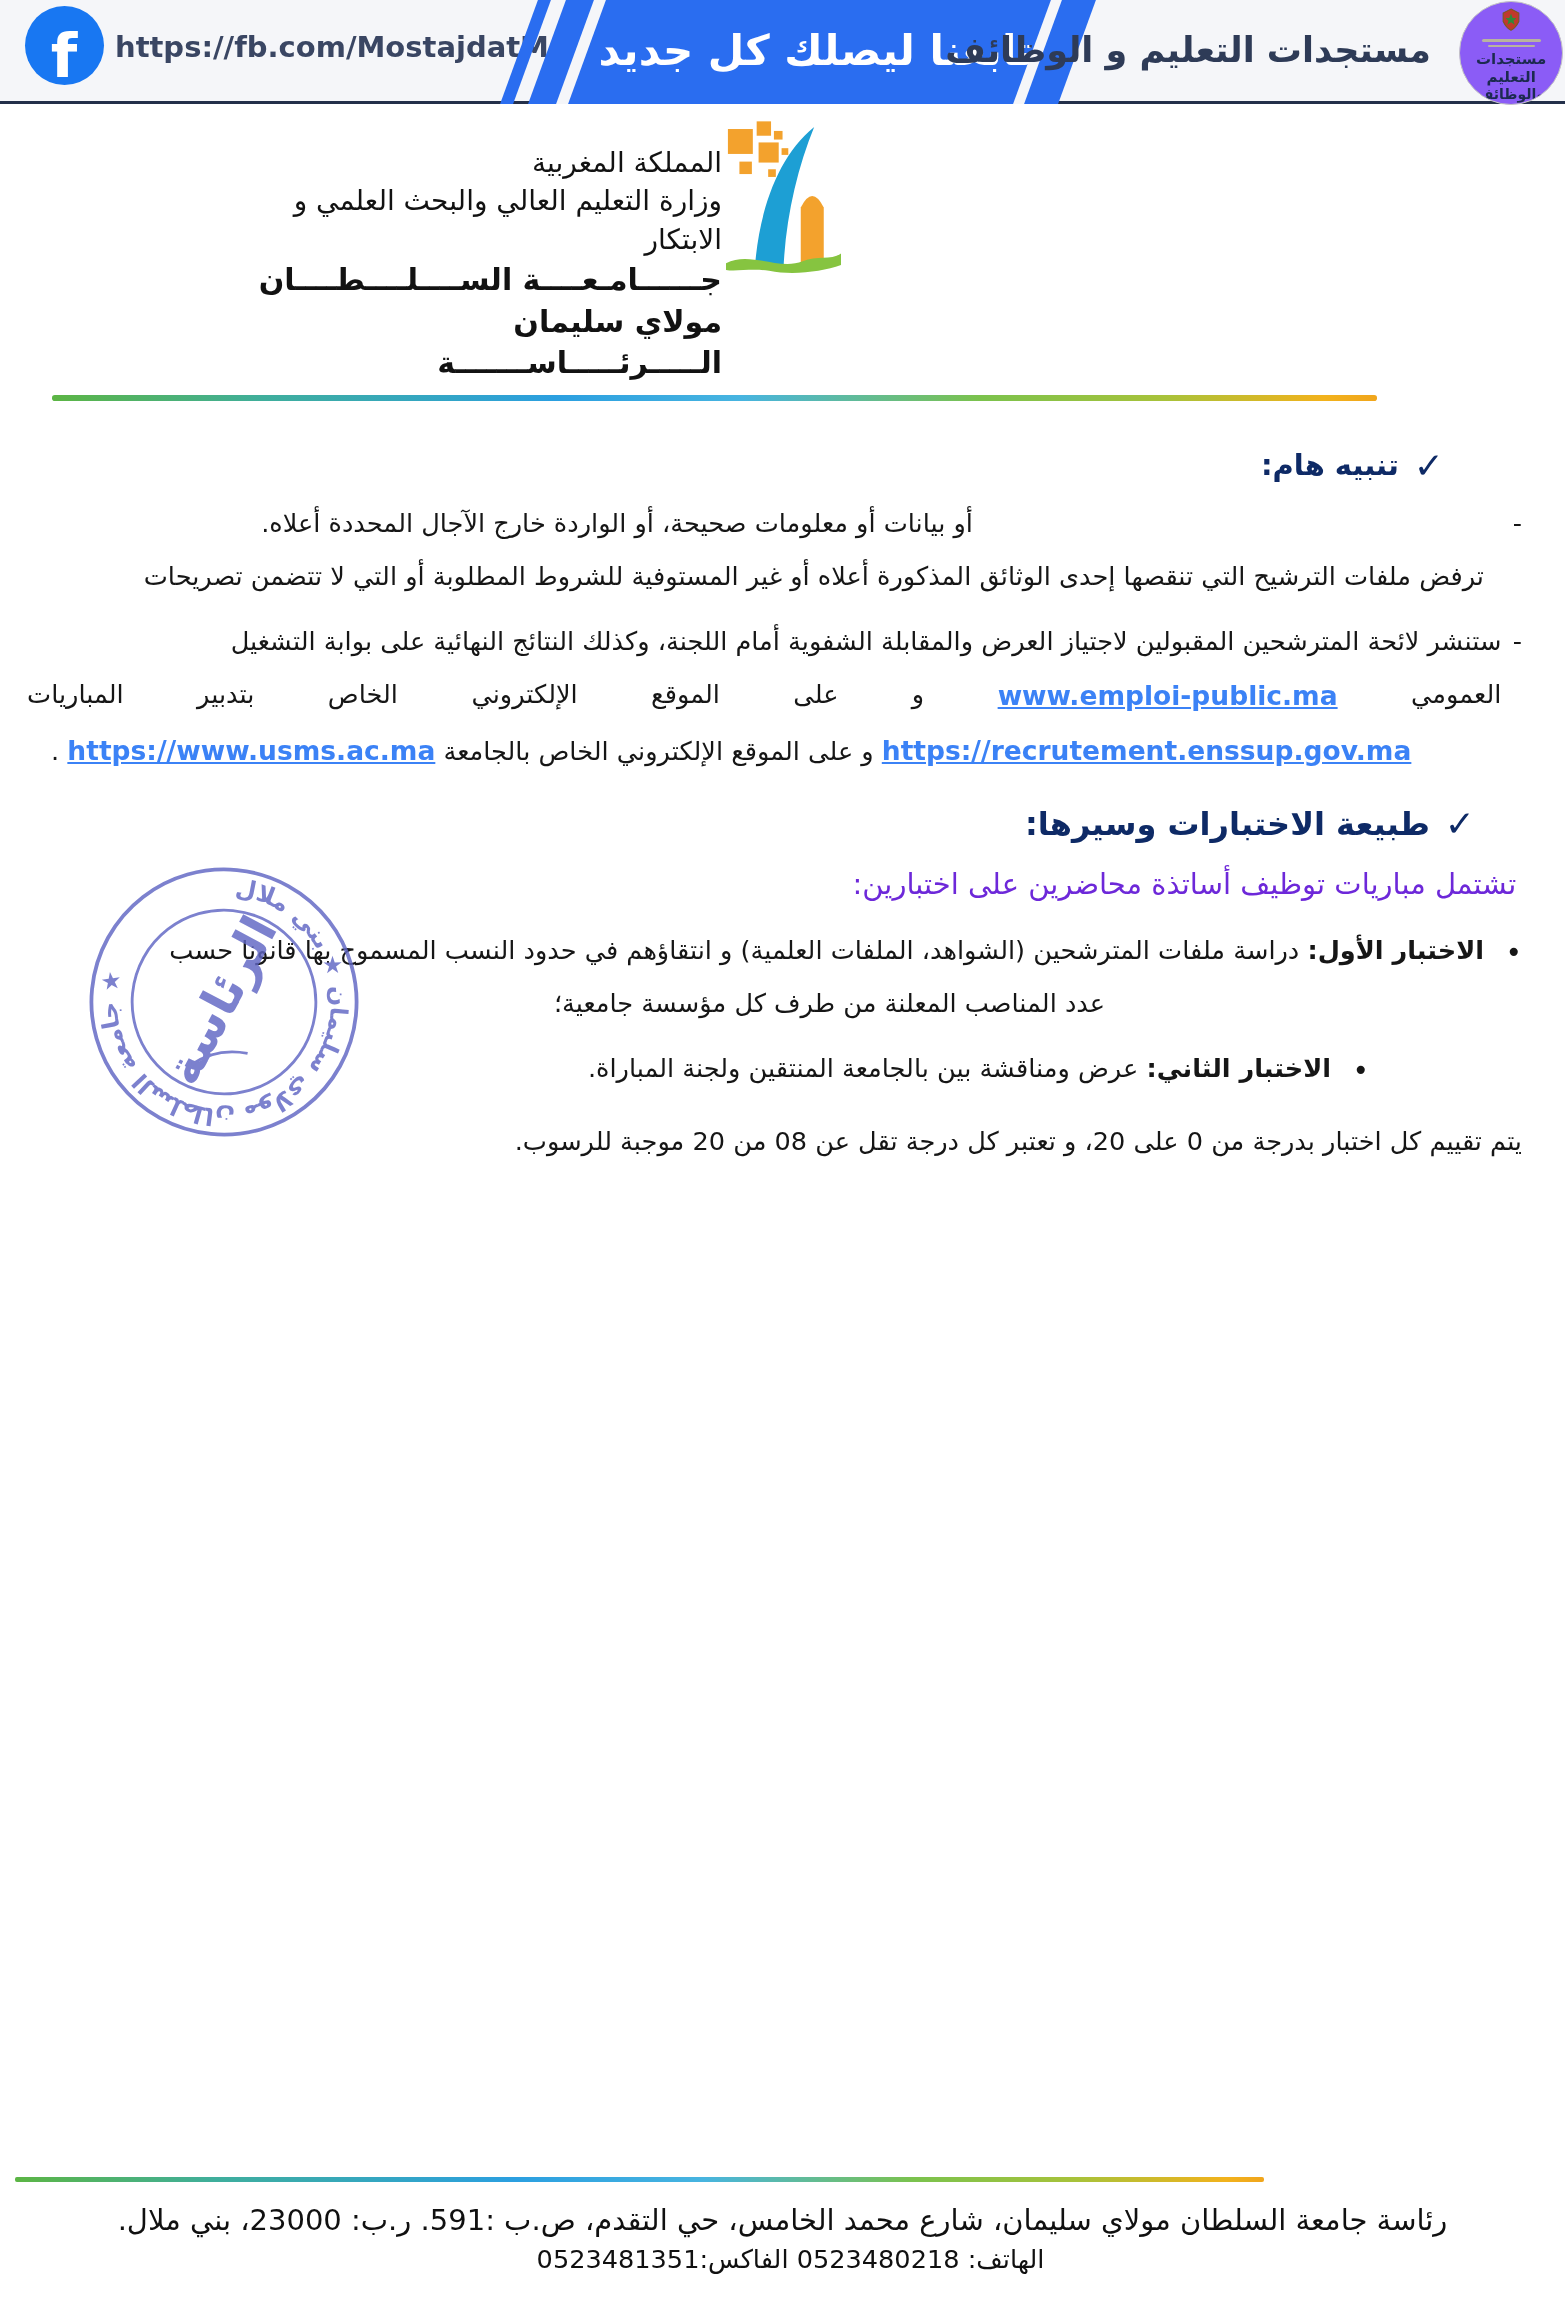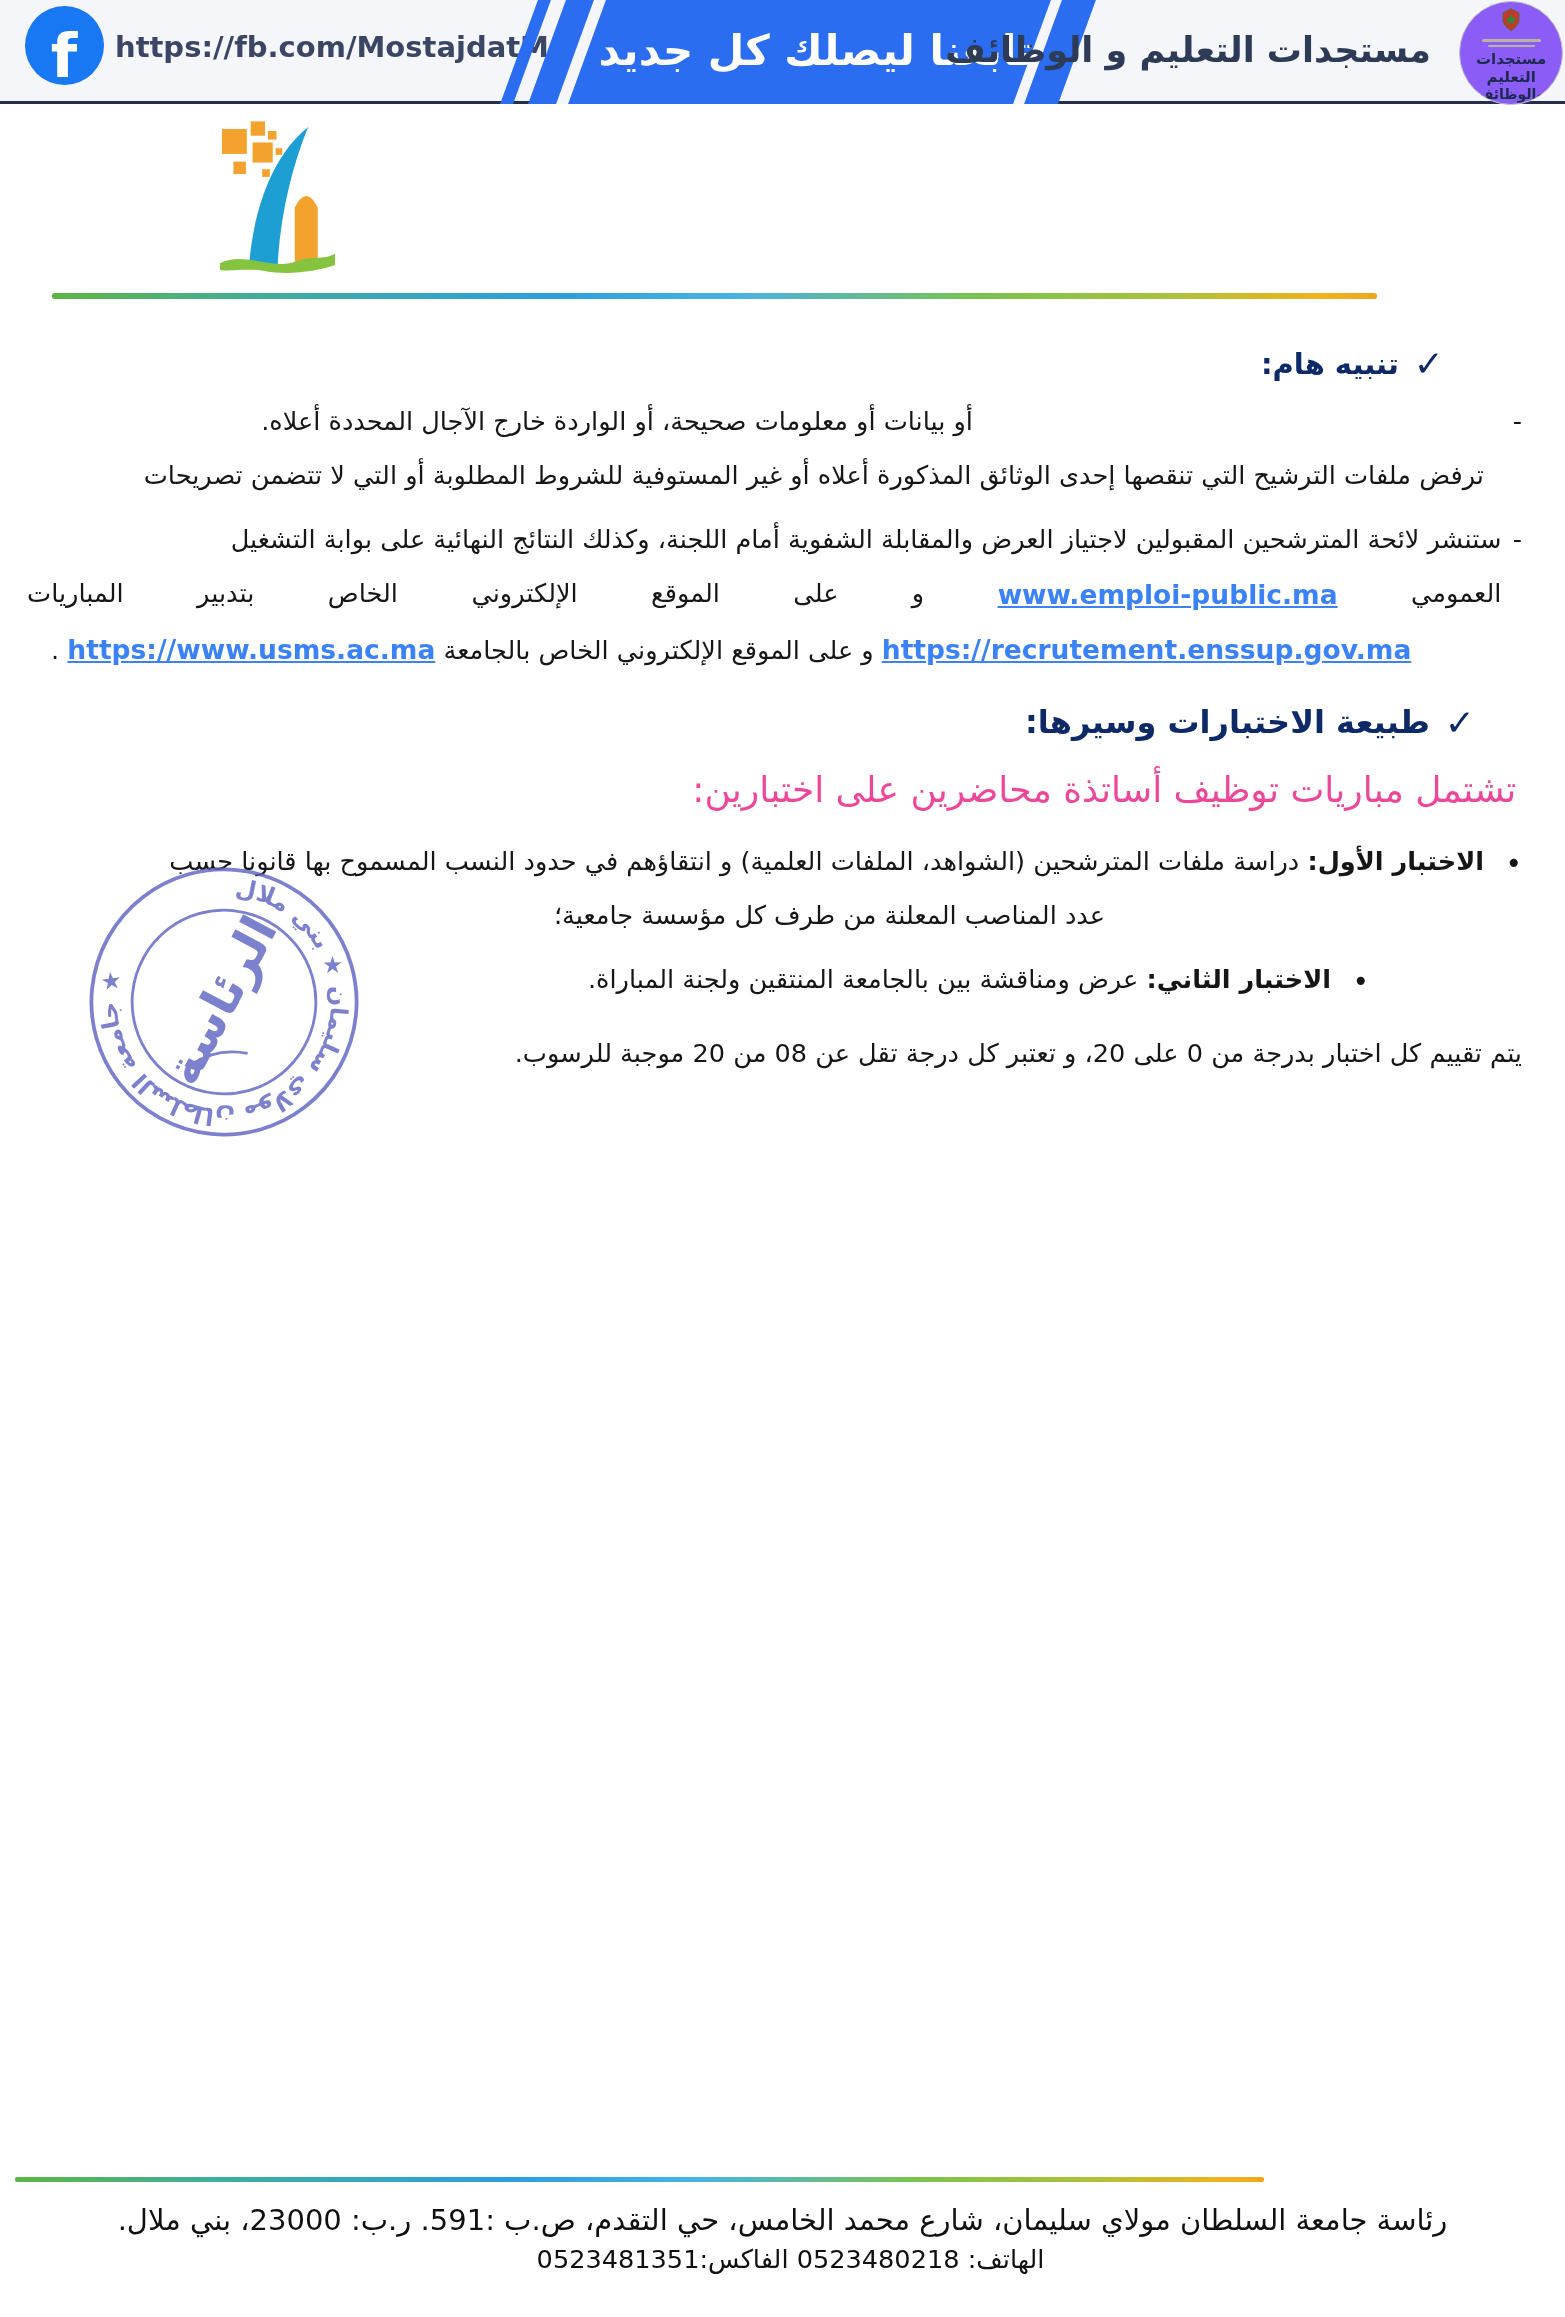--- a/index.html
+++ b/index.html
@@ -102,21 +102,21 @@
   .btext { flex:1; }
   .line { white-space:nowrap; }
   .indent1 { margin-right:511px; }   
   .indent2 { margin-right:90px;margin-left:24px; }    
   .indent3 { margin-right:379px; }   
   .spread { display:flex; justify-content:space-between; }
   .lnk {
     color:#3b82f6; font-weight:bold; text-decoration:underline;
     direction:ltr; unicode-bidi:isolate; font-size:26.5px;
   }
-  .intro { margin:13.2px 5.7px 0 0; font-size:36px; color:#ec4899; line-height:1.9; }
+  .intro { margin:13.2px 5.7px 0 0; font-size:29px; color:#6d28d9; line-height:1.9; }
   .blabel { font-weight:bold; }
   .bullet2 { margin-right:153px; }
   .grading { margin-top:15px; font-size:25.6px; line-height:2.05; }
 
   
   .stamp {
     position:absolute; left:81px; top:859px;
     width:286px; height:286px;
     opacity:0.82; transform:rotate(-16deg);
     pointer-events:none;
@@ -150,20 +150,26 @@
       <path d="M12,5 L13.5,9 L17,9 L14.2,11.4 L15.3,15 L12,12.8 L8.7,15 L9.8,11.4 L7,9 L10.5,9 Z" fill="#2e8b3a"></path>
     </svg>
     <div class="tinybar" style="width:58%"></div>
     <div class="tinybar" style="width:46%"></div>
     <div class="b1">مستجدات التعليم</div>
     <div class="b2">والوظائف</div>
   </div>
 </div>
 
 <div class="letterhead">
+  <div class="lh-text">
+    <div class="lh-l1">المملكة المغربية</div>
+    <div class="lh-l2">وزارة التعليم العالي والبحث العلمي و الابتكار</div>
+    <div class="lh-l3">جــــــامـعــــة الســــلــــطــــان مولاي سليمان</div>
+    <div class="lh-l4">الـــــرئـــــاســـــــة</div>
+  </div>
   <div class="lh-logo">
     <svg width="115" height="159" viewBox="0 0 120 165">
       <g fill="#f3a22d">
         <rect x="2" y="10" width="26" height="26"></rect>
         <rect x="32" y="2" width="15" height="15"></rect>
         <rect x="34" y="24" width="21" height="21"></rect>
         <rect x="14" y="44" width="13" height="13"></rect>
         <rect x="50" y="12" width="9" height="9"></rect>
         <rect x="58" y="30" width="7" height="7"></rect>
         <rect x="44" y="52" width="8" height="8"></rect>

